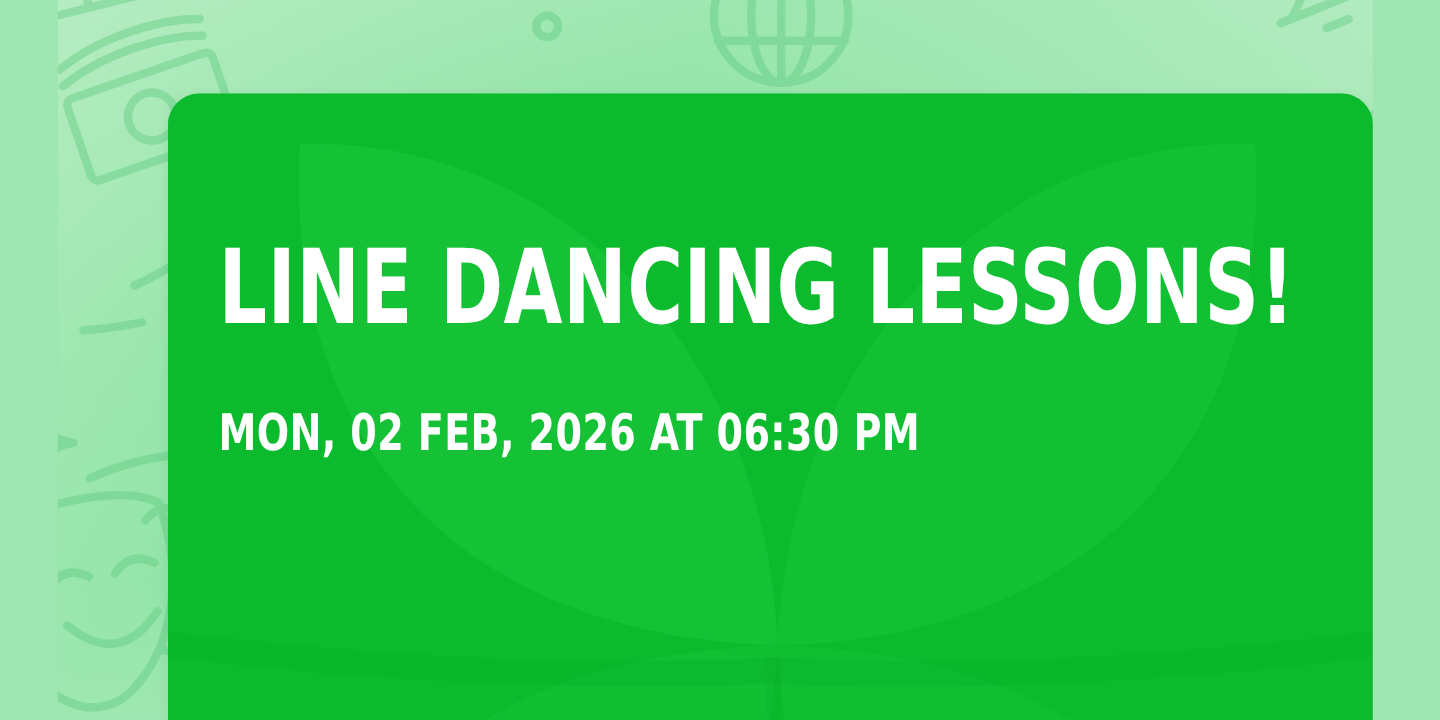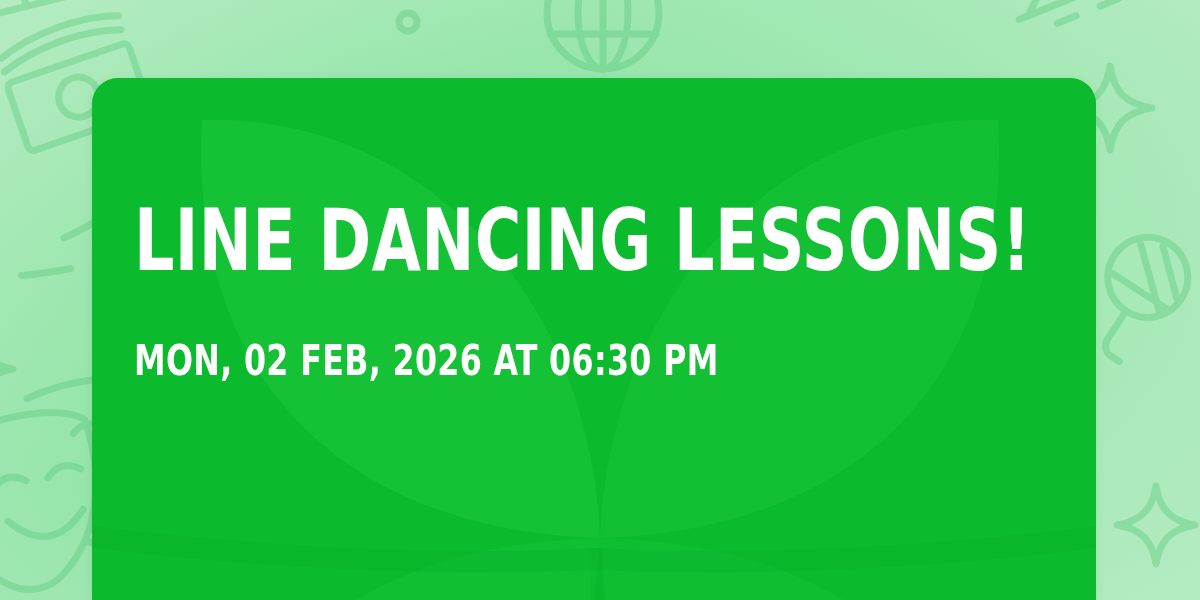--- a/index.html
+++ b/index.html
@@ -10,24 +10,25 @@
     width: 1200px;
     height: 600px;
     overflow: hidden;
     font-family: "Liberation Sans", sans-serif;
     background: #9FE6B2;
   }
 
   
   #stage {
     position: relative;
-    width: 1200px;
+    width: 1096px;
     height: 600px;
     overflow: hidden;
     background: #95E4AA;
+    margin-left: 48px;
   }
 
   
   .bg-base {
     position: absolute;
     inset: 0;
     background:
       radial-gradient(115% 95% at 18% 46%, #8CE3A2 0%, #94E5A9 38%, #A8E9B8 72%, #BCEDC8 100%);
   }
   .bg-tint {

